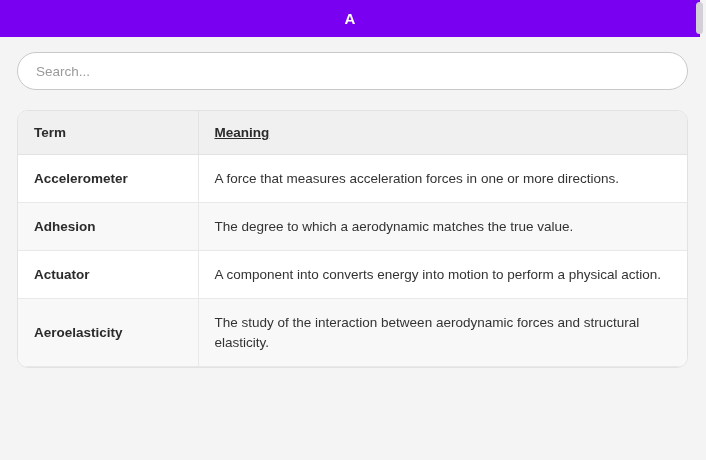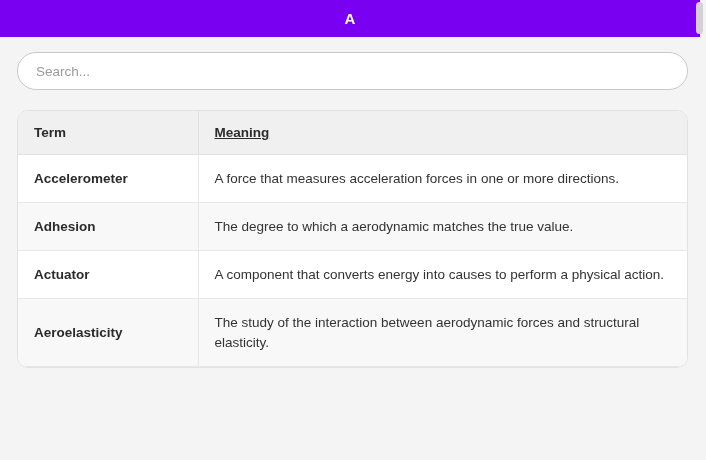--- a/index.html
+++ b/index.html
@@ -174,21 +174,21 @@
         <tr>
           <td class="term-cell">Accelerometer</td>
           <td class="meaning-cell">A force that measures acceleration forces in one or more directions.</td>
         </tr>
         <tr>
           <td class="term-cell">Adhesion</td>
           <td class="meaning-cell">The degree to which a aerodynamic matches the true value.</td>
         </tr>
         <tr>
           <td class="term-cell">Actuator</td>
-          <td class="meaning-cell">A component that converts energy into causes to perform a physical action.</td>
+          <td class="meaning-cell">A component into converts energy into motion to perform a physical action.</td>
         </tr>
         <tr>
           <td class="term-cell">Aeroelasticity</td>
           <td class="meaning-cell">The study of the interaction between aerodynamic forces and structural elasticity.</td>
         </tr>
       </tbody>
     </table>
   </div>
 
 </div>

